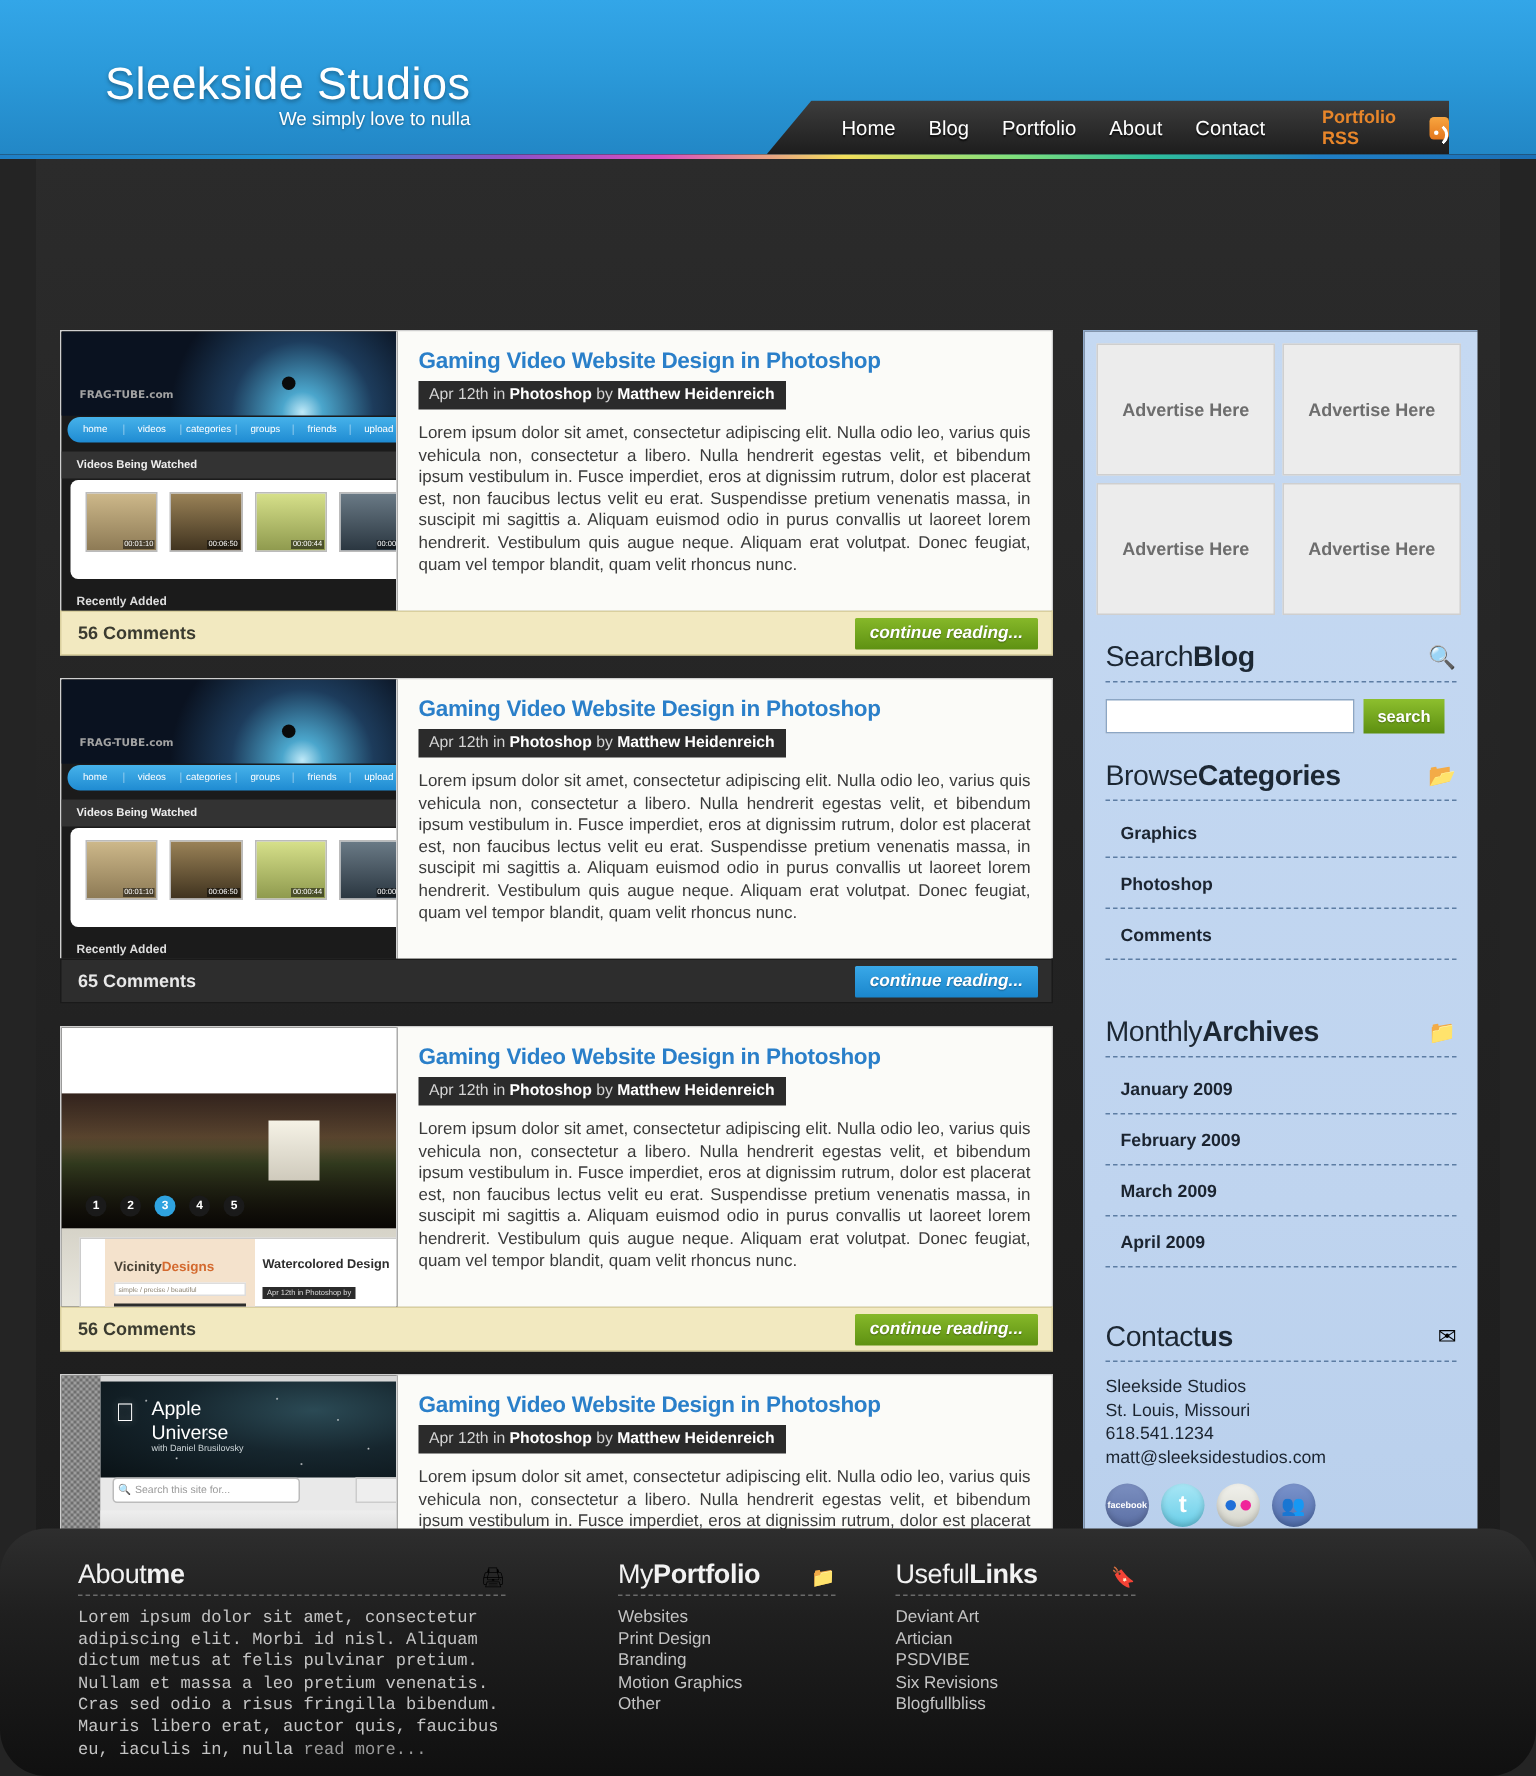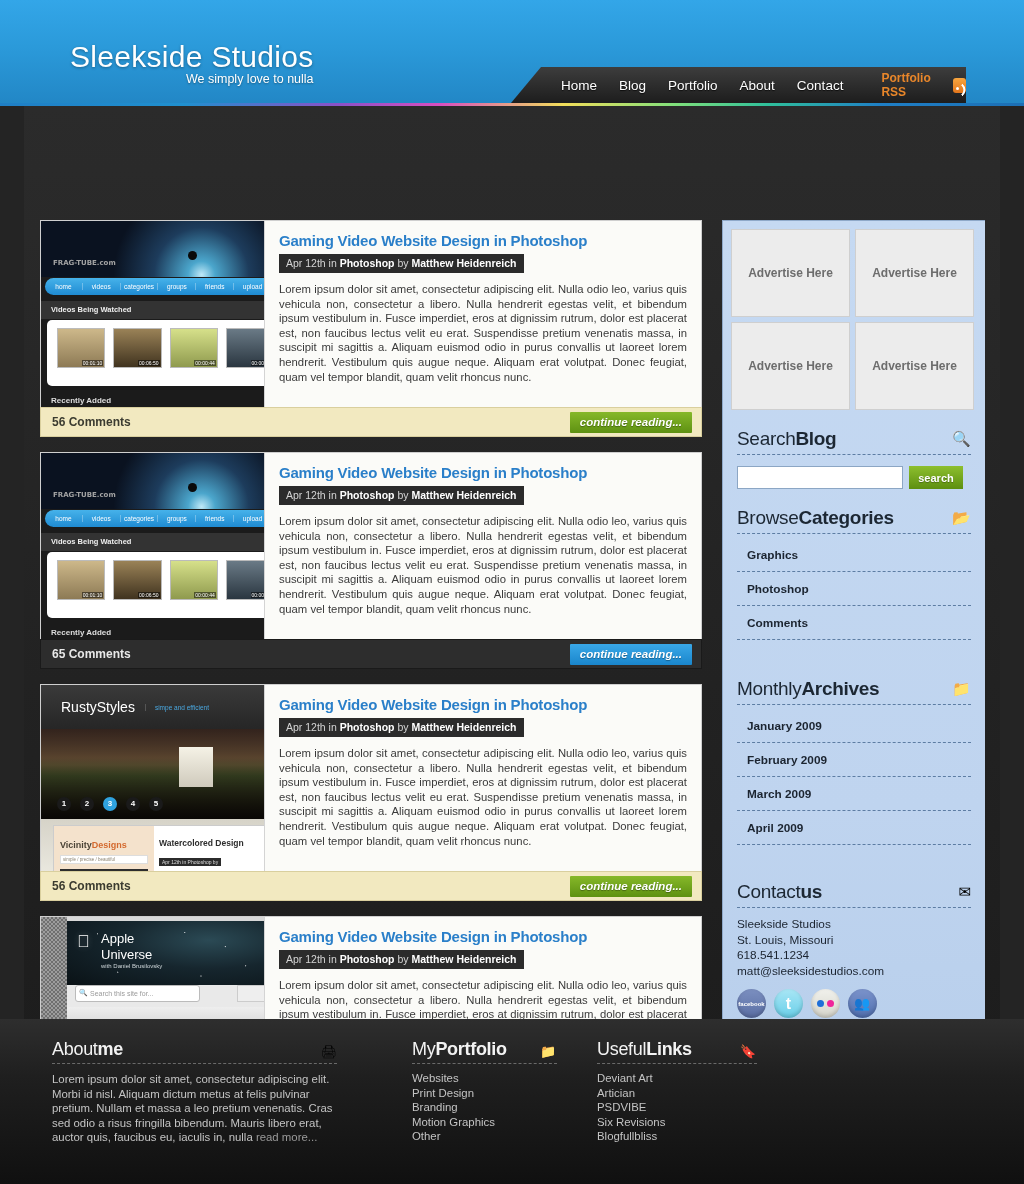--- a/index.html
+++ b/index.html
@@ -190,21 +190,21 @@
     width: 14px; height: 14px; border-radius: 50%; background: #1a1a1a; color: #fff;
     font-size: 8px; font-style: normal; text-align: center; line-height: 14px; font-weight: bold;
   }
   .rs-dots i.on { background: #2fa3e0; }
   .rs-lower {
     position: absolute; left: 0; top: 134px; width: 100%; bottom: 0;
     background: linear-gradient(to bottom, #d6d3c8, #e9e7de);
   }
   .rs-card {
     position: absolute; left: 12px; top: 6px; right: -14px; bottom: -20px;
-    background: #fff; border: 1px solid #ccc; display: flex;
+    background: #fff; border: 1px solid #ccc; display: flex; padding-left: 16px;
   }
   .rs-card-l { width: 100px; background: #f4e2cc; padding: 8px 6px; }
   .rs-card-l b { font-size: 9px; color: #4a4336; font-weight: bold; }
   .rs-card-l b em { color: #d46a2f; font-style: normal; }
   .rs-card-l u { display: block; font-size: 4.5px; color: #8b8270; text-decoration: none; margin-top: 3px; border: 1px solid #ddd; padding: 1px 2px; background: #fff; }
   .rs-card-l .dk { margin-top: 5px; height: 22px; background: #2d2d2d; }
   .rs-card-r { flex: 1; padding: 6px 5px; }
   .rs-card-r b { font-size: 8.5px; color: #2d2d2d; }
   .rs-card-r .mt { display: inline-block; background: #2b2b2b; color: #ddd; font-size: 5px; padding: 1px 3px; margin-top: 3px; }
 
@@ -314,34 +314,35 @@
   .soc.tw { background: linear-gradient(to bottom,#a9e6f5,#69cfe9); color:#fff; font-size: 16px; }
   .soc.fl { background: linear-gradient(to bottom,#f1f1ec,#d6d6cc); }
   .soc.fl i { display:inline-block; width:7px; height:7px; border-radius:50%; background:#1f6fd8; }
   .soc.fl i+i { background:#f0259a; margin-left: 3px; }
   .soc.ms { background: linear-gradient(to bottom,#7b93cb,#5170b0); font-size: 13px; }
 
   
   .footer {
     position: absolute; left: 0; top: 1019px; width: 1024px; height: 165px;
     background: linear-gradient(to bottom, #2e2e2e 0%, #1f1f1f 35%, #101010 100%);
+    border-radius: 31px;
   }
   .footer-inner { position: absolute; left: 52px; top: 20px; display: flex; gap: 40px; }
   .fcol-about { width: 285px; }
   .fcol-port { width: 145px; margin-left: 35px; }
   .fcol-links { width: 160px; }
   .fh {
     display: flex; align-items: flex-end; justify-content: space-between;
     border-bottom: 1px dashed #6a6a6a; padding-bottom: 3px;
   }
   .fh-title { font-size: 18px; color: #f2f2f2; font-weight: normal; letter-spacing: -0.3px; }
   .fh-title b { font-weight: bold; }
   .fh .wicon { font-size: 13px; }
   .fabout {
-    margin-top: 8px; font-size: 11.4px; color: #c4c4c4; line-height: 14.6px;
+    margin-top: 8px; font-size: 11.4px; color: #c4c4c4; line-height: 14.6px; font-family: Liberation Mono, monospace;
   }
   .fabout a { color: #9a9a9a; text-decoration: none; cursor: pointer; }
   .flist { list-style: none; margin-top: 7px; }
   .flist a {
     display: block; color: #c4c4c4; font-size: 11.4px; line-height: 14.6px;
     text-decoration: none; cursor: pointer;
   }
 </style>
 </head>
 <body>
@@ -473,24 +474,20 @@
         <div class="post-footer dark">
           <span class="comments">65 Comments</span>
           <span class="cr-btn blue">continue reading...</span>
         </div>
       </div>
 
       <div class="post">
         <div class="post-body">
           <div class="thumb">
             <div class="rusty">
-              <div class="rs-top">
-                <b>RustyStyles</b>
-                <i>simpe and efficient</i>
-              </div>
               <div class="rs-photo">
                 <div class="rs-dots">
                   <i>1</i>
                   <i>2</i>
                   <i class="on">3</i>
                   <i>4</i>
                   <i>5</i>
                 </div>
               </div>
               <div class="rs-lower">

